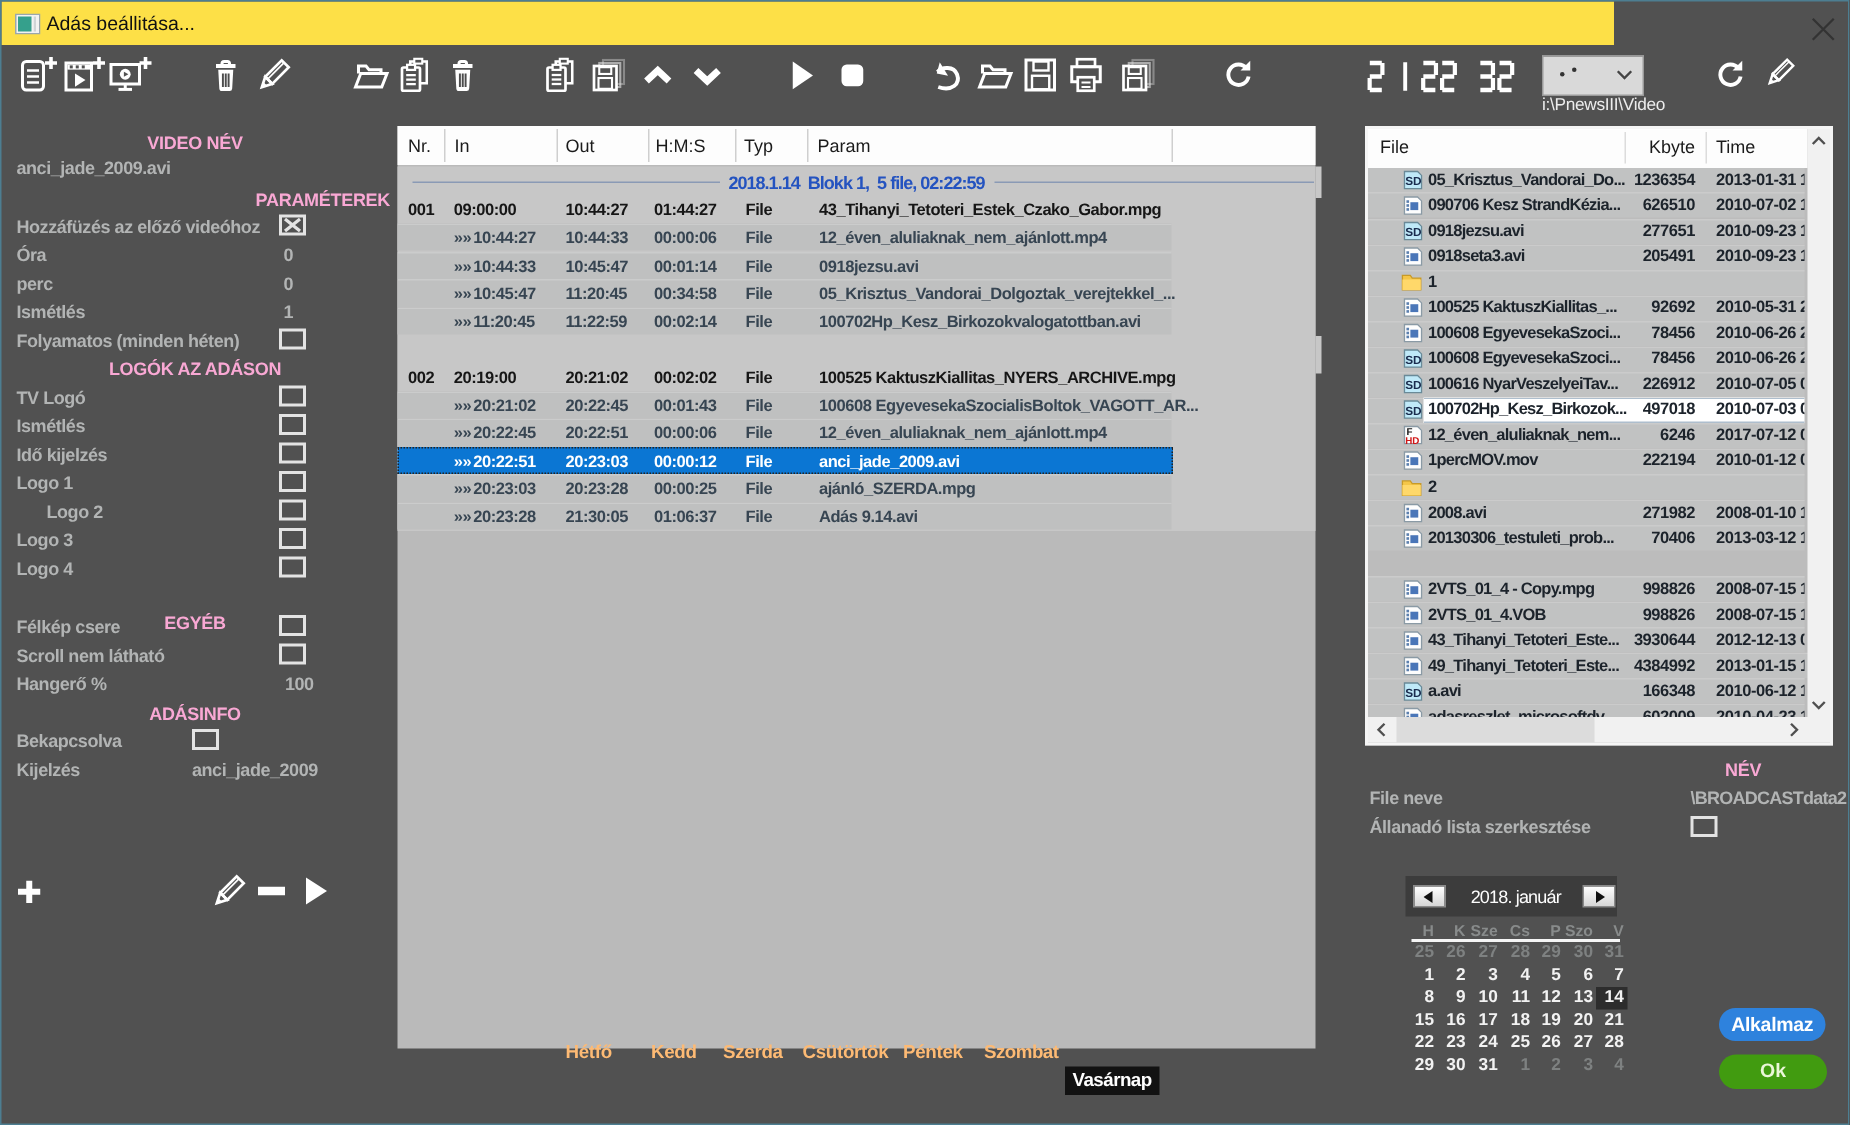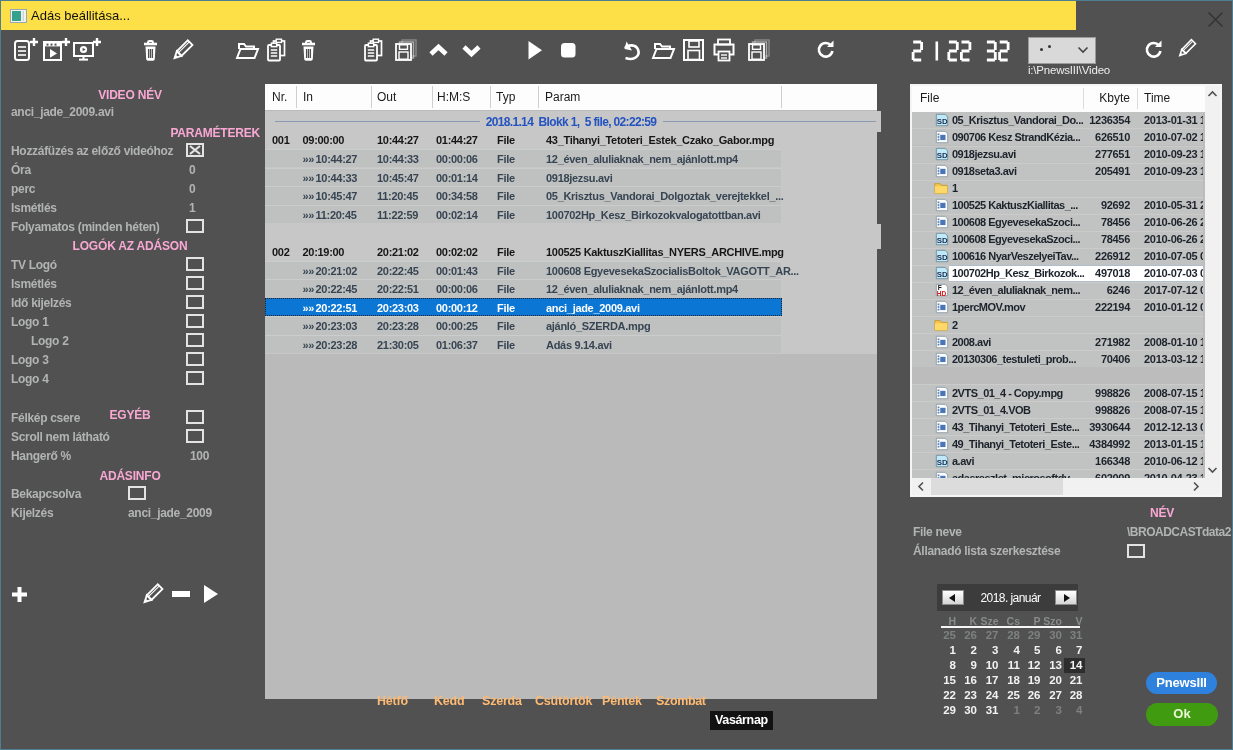--- a/index.html
+++ b/index.html
@@ -727,21 +727,21 @@
 <div class="calnum" style="left:1018.5px;top:689px;">26</div>
 <div class="calnum" style="left:1040px;top:689px;">27</div>
 <div class="calnum" style="left:1060.5px;top:689px;">28</div>
 <div class="calnum" style="left:934px;top:704px;">29</div>
 <div class="calnum" style="left:955px;top:704px;">30</div>
 <div class="calnum" style="left:976.5px;top:704px;">31</div>
 <div class="calnum calmut" style="left:998px;top:704px;">1</div>
 <div class="calnum calmut" style="left:1018.5px;top:704px;">2</div>
 <div class="calnum calmut" style="left:1040px;top:704px;">3</div>
 <div class="calnum calmut" style="left:1060.5px;top:704px;">4</div>
-<div class="abs" style="left:1146px;top:672px;width:71px;height:22px;border-radius:11px;background:#2e82dd;color:#fff;font-weight:bold;font-size:13px;letter-spacing:-0.2px;text-align:center;line-height:21px;">PnewsIII</div>
+<div class="abs" style="left:1146px;top:672px;width:71px;height:22px;border-radius:11px;background:#2e82dd;color:#fff;font-weight:bold;font-size:13px;letter-spacing:-0.2px;text-align:center;line-height:21px;">Alkalmaz</div>
 <div class="abs" style="left:1146px;top:703px;width:72px;height:23px;border-radius:12px;background:#419b10;color:#eaf7d8;font-weight:bold;font-size:13px;text-align:center;line-height:22px;">Ok</div>
   </div>
 <div id="tabs">
 <div class="dtab" style="left:377px">Hétfő</div>
 <div class="dtab" style="left:434px">Kedd</div>
 <div class="dtab" style="left:482px">Szerda</div>
 <div class="dtab" style="left:535px">Csütörtök</div>
 <div class="dtab" style="left:602px">Péntek</div>
 <div class="dtab" style="left:656px;letter-spacing:-0.35px;">Szombat</div>
 <div class="dtab" style="left:710px;top:711px;background:#121212;color:#fff;padding:2px 5px 3px;letter-spacing:-0.35px;">Vasárnap</div>

